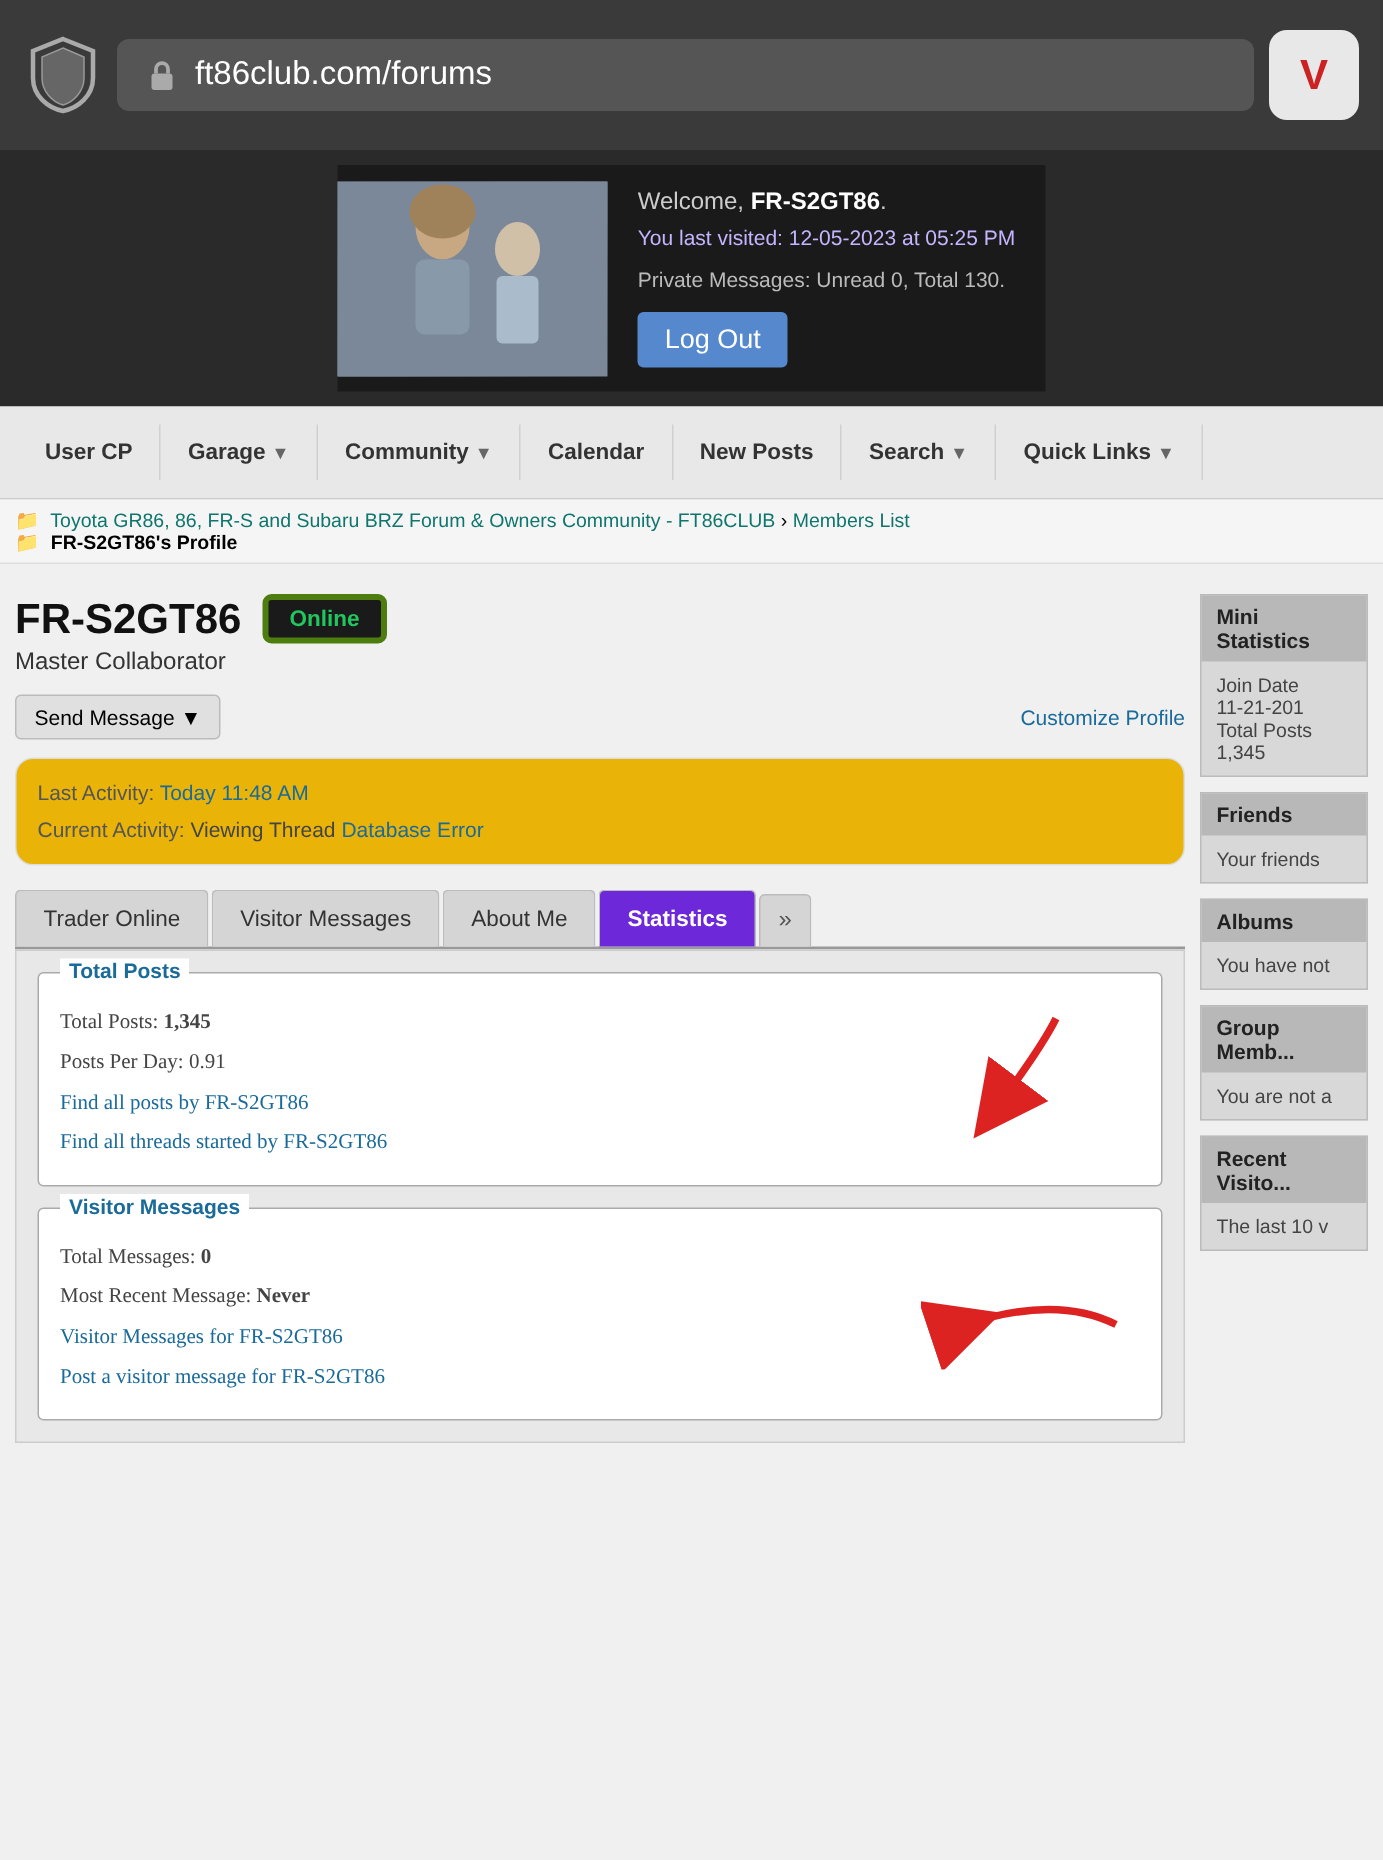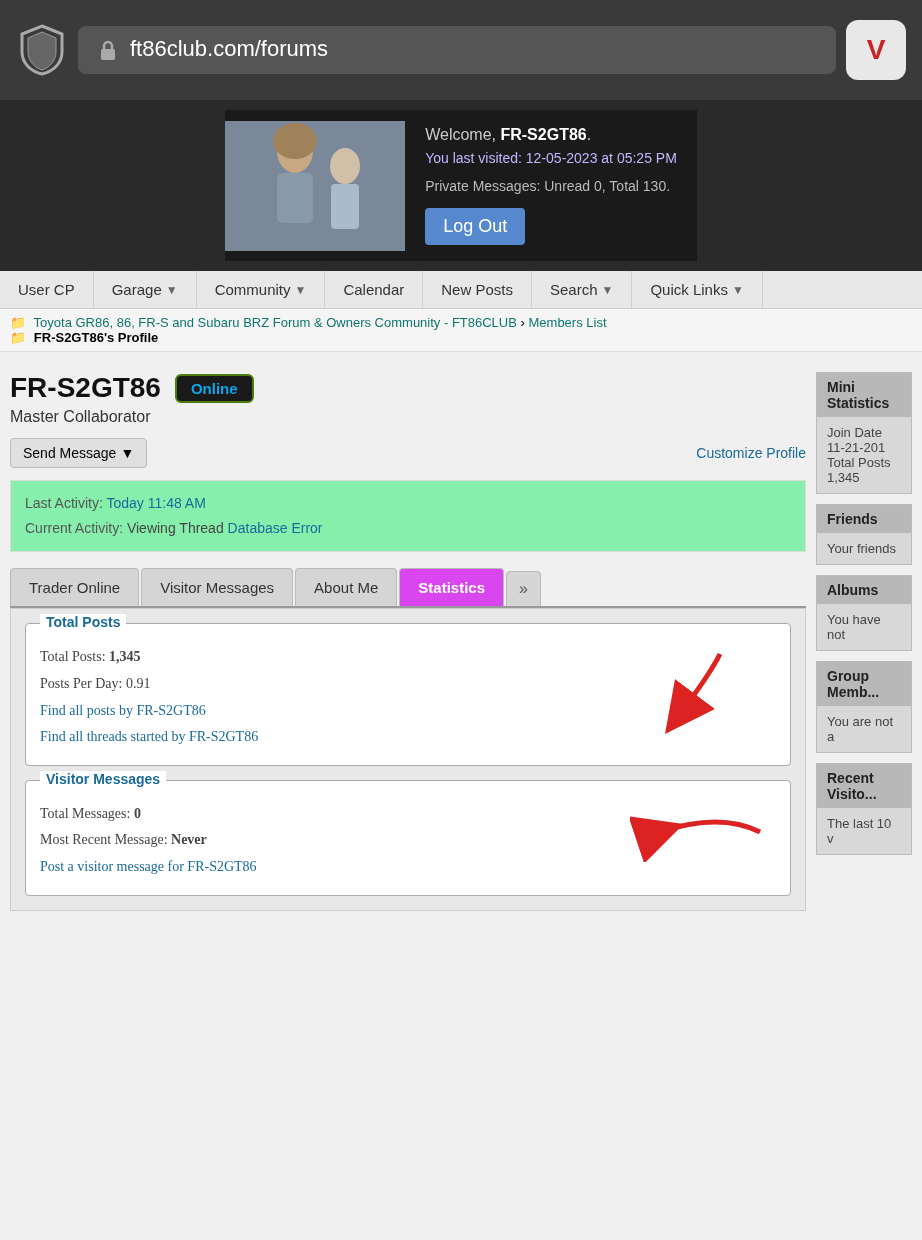--- a/index.html
+++ b/index.html
@@ -83,23 +83,24 @@
       padding: 8px 18px;
       font-size: 18px;
       border-radius: 4px;
       cursor: pointer;
     }
 
     
     .nav-bar {
       background: #e8e8e8;
       border-bottom: 1px solid #ccc;
-      padding: 0;
+      padding: 12px;
       display: flex;
       align-items: flex-end;
+      font-weight: bold;
     }
     .nav-item {
       padding: 10px 18px;
       font-size: 15px;
       color: #333;
       cursor: pointer;
       display: flex;
       align-items: center;
       gap: 4px;
       text-decoration: none;
@@ -119,43 +120,43 @@
     .profile-title { font-weight: bold; }
 
     
     .main-wrapper {
       background: #f0f0f0;
       padding: 20px 10px;
       display: flex;
       gap: 0;
     }
     .main-content { flex: 1; min-width: 0; }
-    .sidebar { width: 96px; flex-shrink: 0; margin-left: 10px; }
+    .sidebar { width: 112px; flex-shrink: 0; margin-left: 10px; }
 
     
     .profile-header {
       margin-bottom: 16px;
     }
     .profile-name-row {
       display: flex;
       align-items: center;
       gap: 14px;
       margin-bottom: 4px;
     }
     .profile-username {
       font-size: 28px;
       font-weight: bold;
       color: #111;
     }
     .online-badge {
       background: #1a1a1a;
-      border: 2px solid #4d7c0f;
+      border: 4px solid #4d7c0f;
       border-radius: 6px;
       padding: 4px 14px;
-      color: #0ea5e9;
+      color: #22c55e;
       font-size: 15px;
       font-weight: bold;
     }
     .profile-title-text {
       font-size: 16px;
       color: #333;
       margin-bottom: 12px;
     }
     .profile-actions {
       display: flex;
@@ -173,23 +174,23 @@
       display: flex;
       align-items: center;
       gap: 4px;
     }
     .customize-link {
       color: #1a6a9a;
       text-decoration: none;
       font-size: 14px;
     }
     .activity-box {
-      background: #86efac;
+      background: #eab308;
       border: 1px solid #ddd;
-      border-radius: 0;
+      border-radius: 12px;
       padding: 10px 14px;
       margin-bottom: 16px;
       font-size: 14px;
       color: #444;
       line-height: 1.8;
     }
     .activity-label { color: #555; }
     .activity-time { color: #1a6a9a; }
     .activity-link { color: #1a6a9a; text-decoration: none; }
 
@@ -205,21 +206,21 @@
       font-size: 15px;
       background: #d5d5d5;
       border: 1px solid #bbb;
       border-bottom: none;
       margin-right: 2px;
       cursor: pointer;
       color: #333;
       border-radius: 4px 4px 0 0;
     }
     .tab.active {
-      background: #d946ef;
+      background: #6d28d9;
       color: white;
       font-weight: bold;
     }
     .tab-more {
       padding: 8px 12px;
       font-size: 16px;
       background: #d5d5d5;
       border: 1px solid #bbb;
       border-bottom: none;
       cursor: pointer;
@@ -447,20 +448,21 @@
           <span class="stats-section-title">Visitor Messages</span>
           <div class="stats-section-body">
             <div>
               <span>Total Messages:</span>
               <strong>0</strong>
             </div>
             <div>
               <span>Most Recent Message:</span>
               <strong>Never</strong>
             </div>
+            <a href="#" class="stats-link">Visitor Messages for FR-S2GT86</a>
             <a href="#" class="stats-link">Post a visitor message for FR-S2GT86</a>
           </div>
 
           <div style="position:absolute; bottom:30px; right:20px; pointer-events:none;">
             <svg width="140" height="60" viewBox="0 0 140 60">
               <path d="M130 30 Q90 10 30 30" stroke="#dd2222" stroke-width="5" fill="none" marker-end="url(#arrow2)"></path>
               <defs>
                 <marker id="arrow2" markerWidth="10" markerHeight="10" refX="5" refY="5" orient="auto">
                   <path d="M10,0 L0,5 L10,10 Z" fill="#dd2222"></path>
                 </marker>

